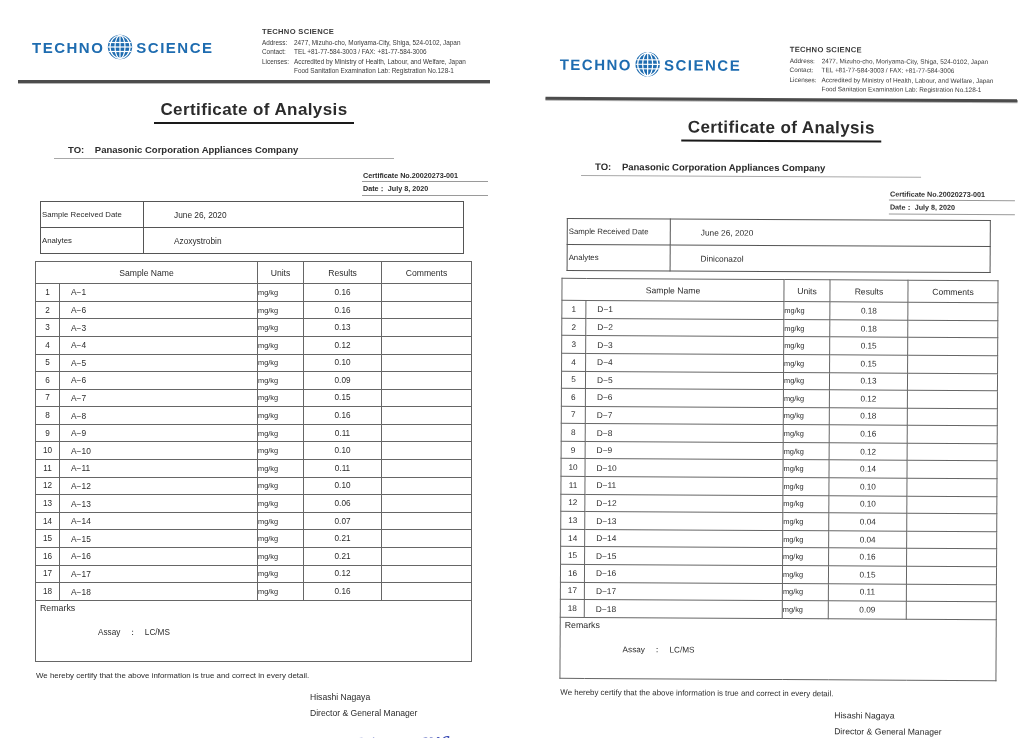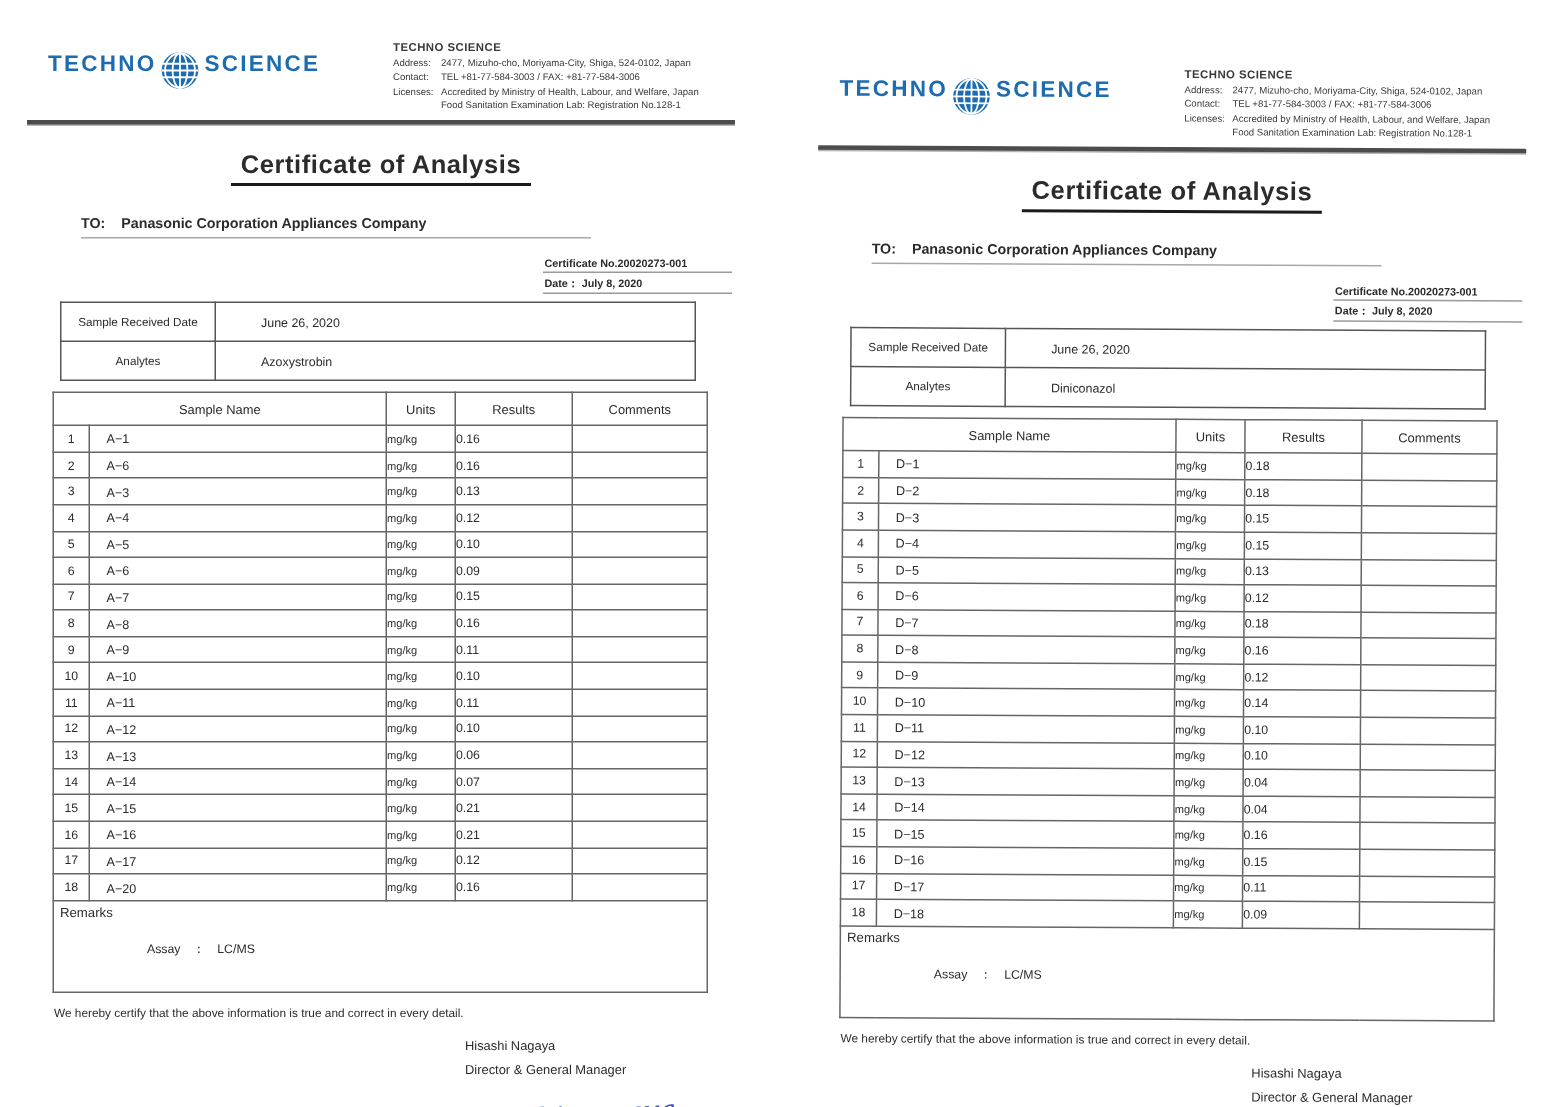--- a/index.html
+++ b/index.html
@@ -10,57 +10,57 @@
     color:#2b2b2b;
   }
   .page{
     position:absolute;width:492px;height:714px;background:#fff;
   }
   #page-left{left:8px;top:6px;}
   #page-right{left:534px;top:24px;transform:rotate(0.3deg);}
 
   
   .hdr{display:flex;justify-content:space-between;align-items:flex-start;padding:18px 14px 0 24px;}
-  .logo{display:flex;align-items:flex-start;margin-top:10px;}
+  .logo{display:flex;align-items:center;margin-top:10px;}
   .logo-word{color:#1e6cb0;font-weight:bold;font-size:15px;letter-spacing:1.5px;}
   .globe{margin:0 3px;display:block;}
   .cinfo{width:224px;font-size:6.4px;line-height:1.45;color:#3a3a3a;margin-top:2px;}
   .cinfo .cname{font-weight:bold;font-size:7.6px;letter-spacing:.3px;margin-bottom:1px;}
   .cline{display:flex;}
   .clabel{width:32px;flex:none;}
   .cwrap2{margin-left:32px;}
   .rule{height:3px;background:#4c4c4c;margin:5px 10px 0 10px;box-shadow:0 1px 0 #b5b5b5;}
 
   
   .title-row{text-align:center;margin-top:17px;}
   .title{display:inline-block;font-size:17px;font-weight:bold;letter-spacing:.4px;
          border-bottom:2.5px solid #1a1a1a;padding:0 6px 2px 6px;}
 
   .to-row{margin:20px 0 0 46px;width:340px;border-bottom:1px solid #a8a8a8;
           padding-bottom:3px;font-size:9.5px;font-weight:bold;}
-  .to-row .to-label{margin-right:8px;}
+  .to-row .to-label{margin-right:8px;margin-left:14px;}
 
   .cert-block{width:126px;margin:10px 12px 0 auto;font-size:7.2px;font-weight:bold;}
   .cert-line{border-bottom:1px solid #9a9a9a;padding:2px 0 1px 1px;}
 
   
   table{border-collapse:collapse;table-layout:fixed;}
   .info-table{width:424px;margin:5px 0 0 32px;border:1.6px solid #555;}
   .info-table td{border:1px solid #555;height:23px;font-size:8.3px;}
-  .info-table .ilabel{width:100px;text-align:center;font-size:7.8px;}
+  .info-table .ilabel{width:100px;text-align:left;font-size:7.8px;}
   .info-table .ival{padding-left:30px;}
 
   
   .main-table{width:436px;margin:7px 0 0 27px;border:1.8px solid #4a4a4a;}
   .main-table th{border:1px solid #666;height:19px;font-size:8.6px;font-weight:normal;}
   .main-table td{border:1px solid #666;height:16.6px;font-size:8.4px;padding:0;}
   .main-table td.num{text-align:center;font-size:8.2px;}
   .main-table td.name{padding-left:11px;}
   .main-table td.units{text-align:left;font-size:7.4px;}
-  .main-table td.results{font-size:8.2px;}
+  .main-table td.results{text-align:center;font-size:8.2px;}
   .remarks-cell{height:58px !important;vertical-align:top;padding:2px 0 0 4px !important;}
   .remarks-label{font-size:8.8px;}
   .assay-line{margin:14px 0 0 58px;font-size:8.2px;}
 
   .certify{margin:9px 0 0 28px;font-size:7.9px;}
 
   .signer{margin:10px 0 0 302px;font-size:8.6px;line-height:1.85;}
   .sig-box{margin:4px 0 0 290px;width:166px;border-bottom:1.4px solid #3f3f3f;}
 </style>
 </head>
@@ -275,21 +275,21 @@
   <tr>
     <td class="num">17</td>
     <td class="name">A−17</td>
     <td class="units">mg/kg</td>
     <td class="results">0.12</td>
     <td class="comments"></td>
   </tr>
 
   <tr>
     <td class="num">18</td>
-    <td class="name">A−20</td>
+    <td class="name">A−18</td>
     <td class="units">mg/kg</td>
     <td class="results">0.16</td>
     <td class="comments"></td>
   </tr>
 </tbody>
     <tbody>
       <tr>
         <td class="remarks-cell" colspan="5">
           <div class="remarks-label">Remarks</div>
           <div class="assay-line">Assay　：　LC/MS</div>

